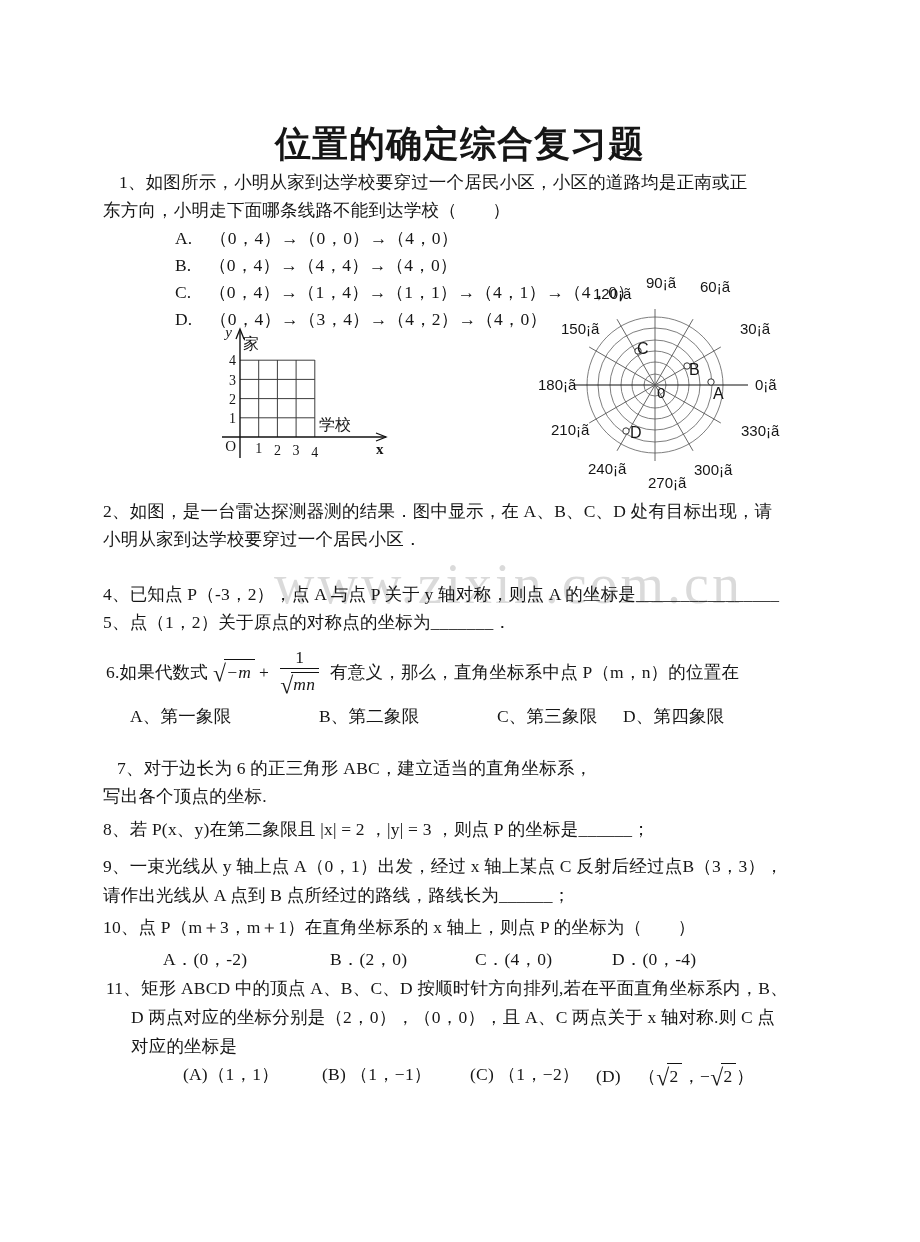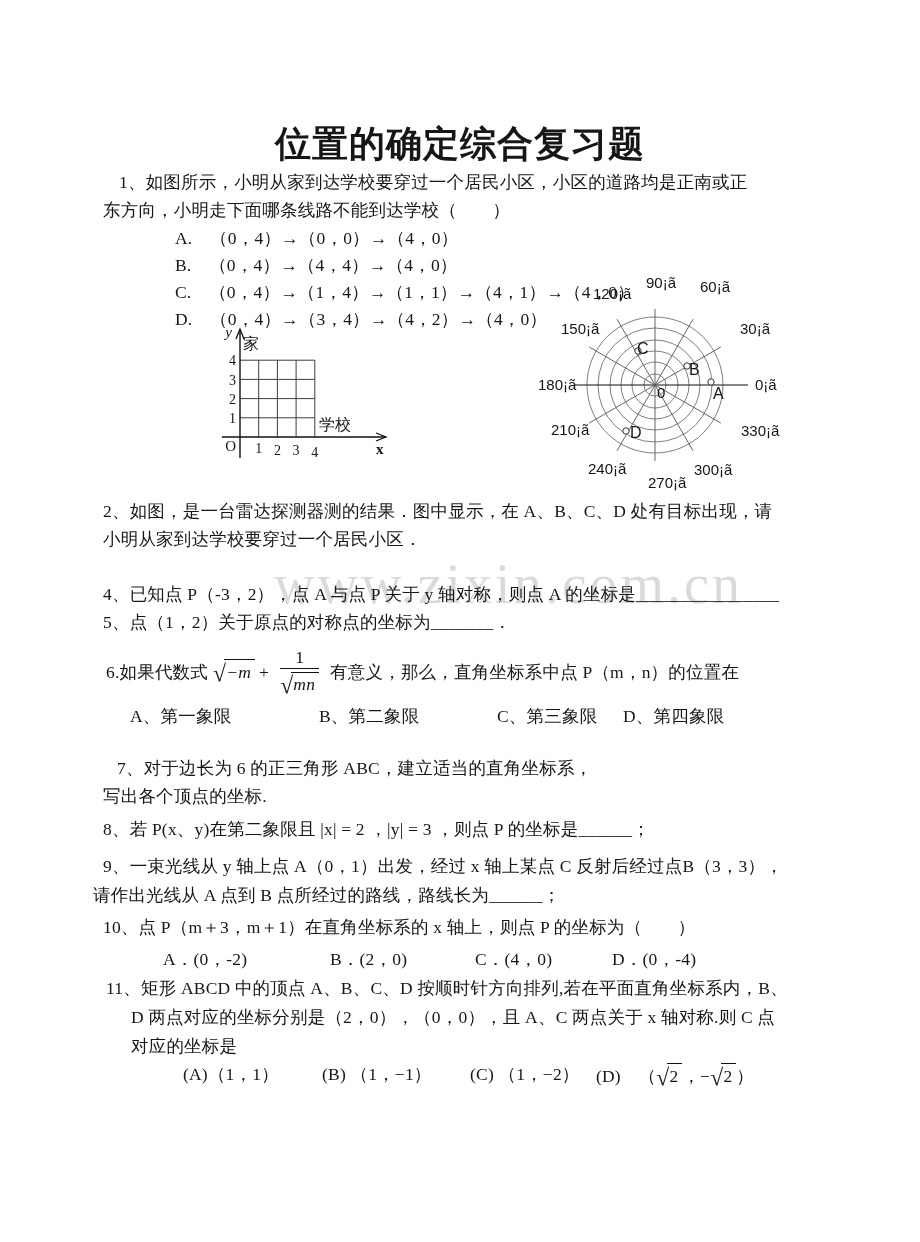--- a/index.html
+++ b/index.html
@@ -138,21 +138,21 @@
   </div>
   <div class="ln" style="left:130px;top:705px">A、第一象限</div>
   <div class="ln" style="left:319px;top:705px">B、第二象限</div>
   <div class="ln" style="left:497px;top:705px">C、第三象限</div>
   <div class="ln" style="left:623px;top:705px">D、第四象限</div>
 
   <div class="ln" style="left:117px;top:757px">7、对于边长为 6 的正三角形 ABC，建立适当的直角坐标系，</div>
   <div class="ln" style="left:103px;top:785px">写出各个顶点的坐标.</div>
   <div class="ln" style="left:103px;top:818px">8、若 P(x、y)在第二象限且 |x| = 2 ，|y| = 3 ，则点 P 的坐标是______；</div>
   <div class="ln" style="left:103px;top:855px">9、一束光线从 y 轴上点 A（0，1）出发，经过 x 轴上某点 C 反射后经过点B（3，3），</div>
-  <div class="ln" style="left:93px;top:884px">请作出光线从 A 点到 B 点所经过的路线，路线长为______；</div>
+  <div class="ln" style="left:103px;top:884px">请作出光线从 A 点到 B 点所经过的路线，路线长为______；</div>
 
   <div class="ln" style="left:103px;top:916px">10、点 P（m＋3，m＋1）在直角坐标系的 x 轴上，则点 P 的坐标为（　　）</div>
   <div class="ln" style="left:163px;top:948px">A．(0，-2)</div>
   <div class="ln" style="left:330px;top:948px">B．(2，0)</div>
   <div class="ln" style="left:475px;top:948px">C．(4，0)</div>
   <div class="ln" style="left:612px;top:948px">D．(0，-4)</div>
 
   <div class="ln" style="left:106px;top:977px">11、矩形 ABCD 中的顶点 A、B、C、D 按顺时针方向排列,若在平面直角坐标系内，B、</div>
   <div class="ln" style="left:131px;top:1006px">D 两点对应的坐标分别是（2，0），（0，0），且 A、C 两点关于 x 轴对称.则 C 点</div>
   <div class="ln" style="left:131px;top:1035px">对应的坐标是</div>

